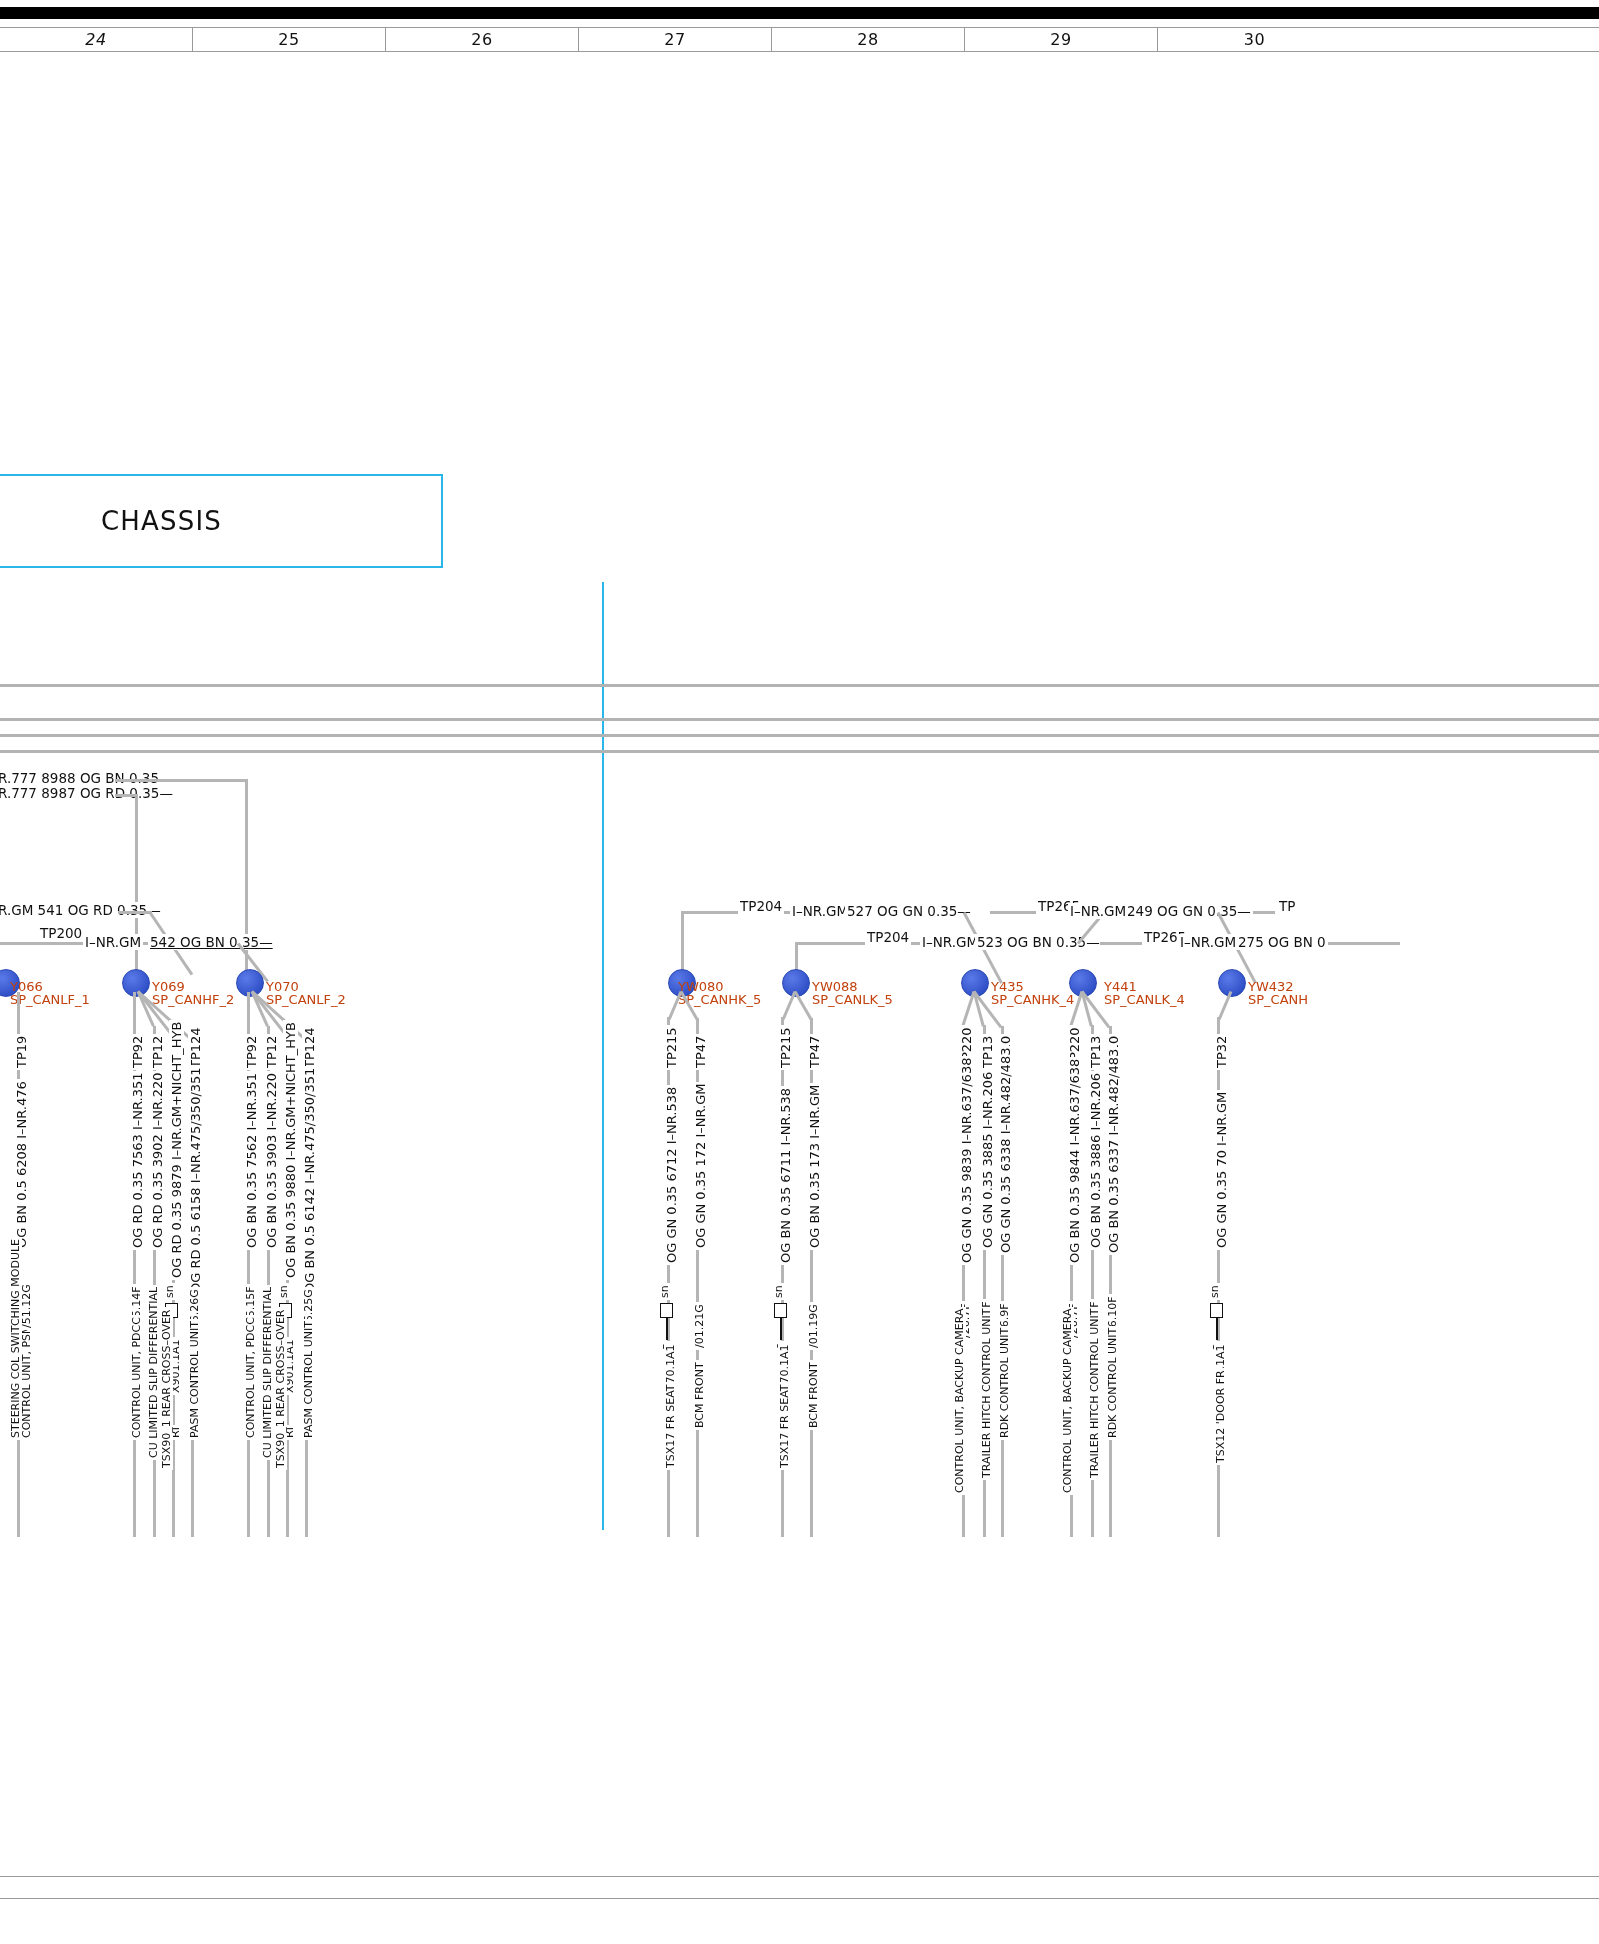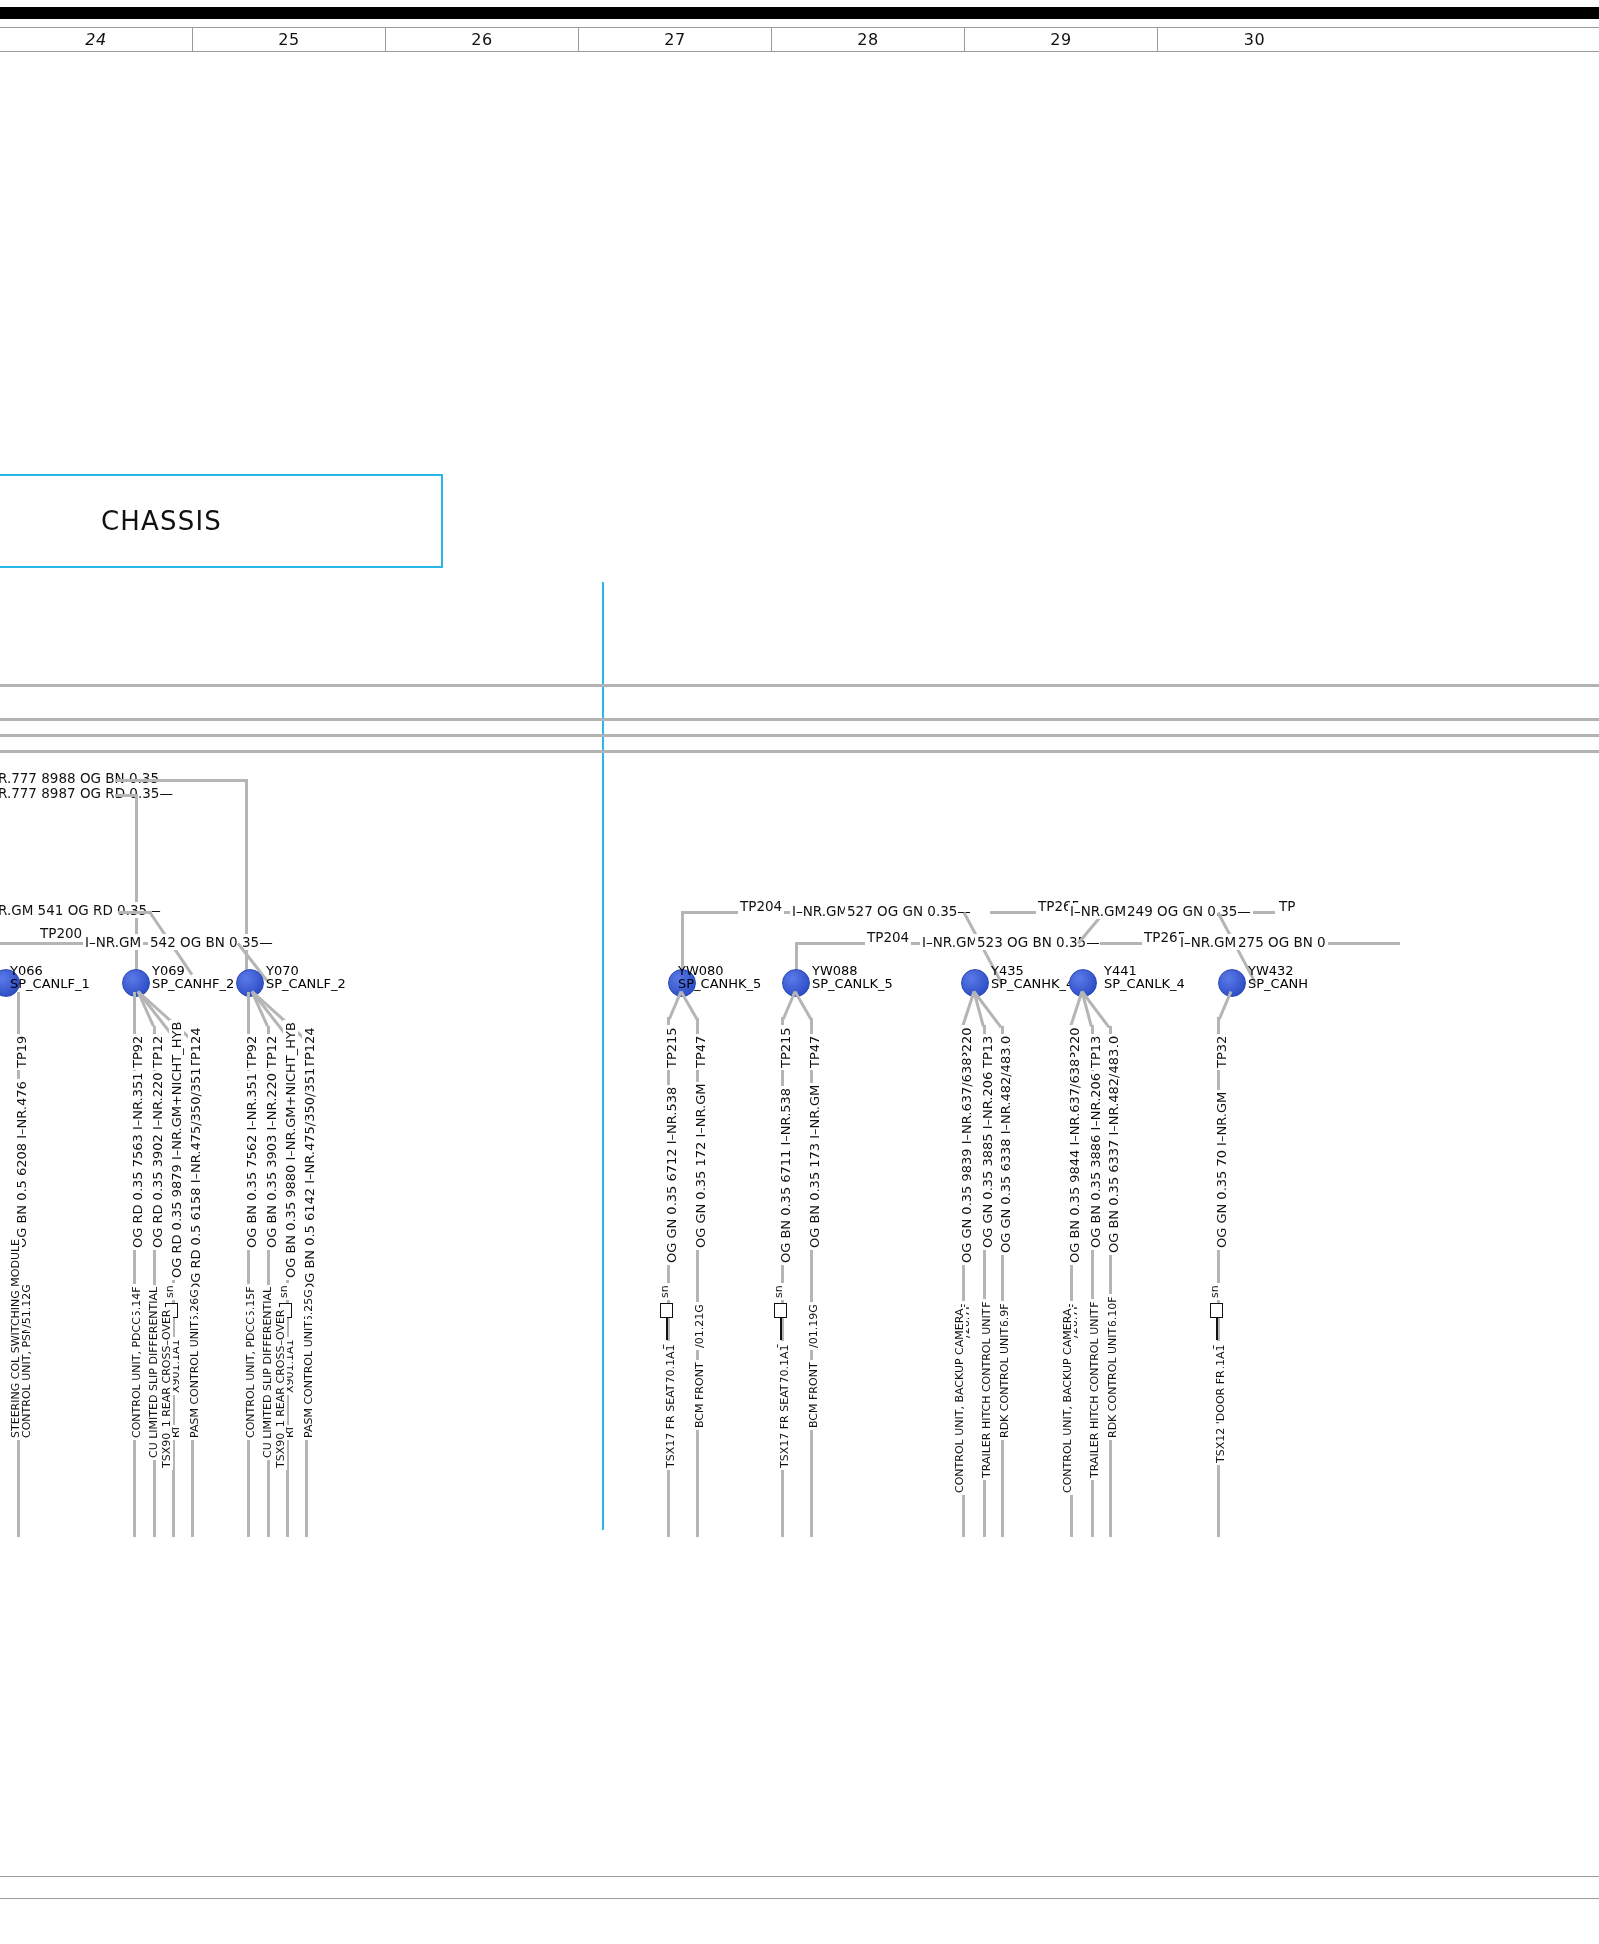--- a/index.html
+++ b/index.html
@@ -54,21 +54,21 @@
   .wv{width:3px;}
   .diag{position:absolute;transform-origin:0 50%;height:3px;background:#b5b5b5;}
   
   .node{
     position:absolute;width:26px;height:26px;border-radius:50%;
     background:#3b5fd0;
     background:radial-gradient(circle at 36% 32%, #5b7ae8 0%, #3050c8 72%, #2440ad 100%);
     border:1px solid #2a49b5;
   }
   .node-lab{
-    position:absolute;font-size:13px;line-height:13px;white-space:nowrap;color:#000000;
+    position:absolute;font-size:13px;line-height:13px;white-space:nowrap;color:#c2410c;margin-top:16px;
   }
   .node-lab b{display:block;font-weight:normal;}
   
   .htxt{
     position:absolute;font-size:13.5px;white-space:nowrap;color:#111;
     background:#fff;padding:0 2px;
   }
   
   .vtxt{
     position:absolute;
@@ -137,21 +137,21 @@
   <div class="w wh" style="left:115px;top:794px;width:22px;"></div>
   <div class="w wv" style="left:135px;top:794px;height:187px;"></div>
 
   <div class="htxt" style="left:-4px;top:902px;">R.GM    541 OG RD 0.35—</div>
   <div class="w wh" style="left:118px;top:911px;width:34px;"></div>
   <div class="diag" style="left:150px;top:911px;width:75px;transform:rotate(56deg);"></div>
 
   <div class="htxt nb" style="left:38px;top:925px;">TP200</div>
   <div class="w wh" style="left:-10px;top:942px;width:250px;"></div>
   <div class="htxt" style="left:83px;top:934px;">I–NR.GM</div>
-  <div class="htxt" style="left:148px;top:934px;">542 OG BN 0.35—</div>
+  <div class="htxt" style="left:148px;top:934px;text-decoration:underline;">542 OG BN 0.35—</div>
   <div class="diag" style="left:238px;top:942px;width:48px;transform:rotate(52deg);"></div>
 
   <div class="node" style="left:-8px;top:969px;"></div>
   <div class="node-lab" style="left:10px;top:964px;">
     <b>Y066</b>
     <b>SP_CANLF_1</b>
   </div>
 
   <div class="w wv" style="left:17px;top:992px;height:545px;"></div>
   <div class="vtxt" style="left:14px;top:1070px;">TP19</div>

